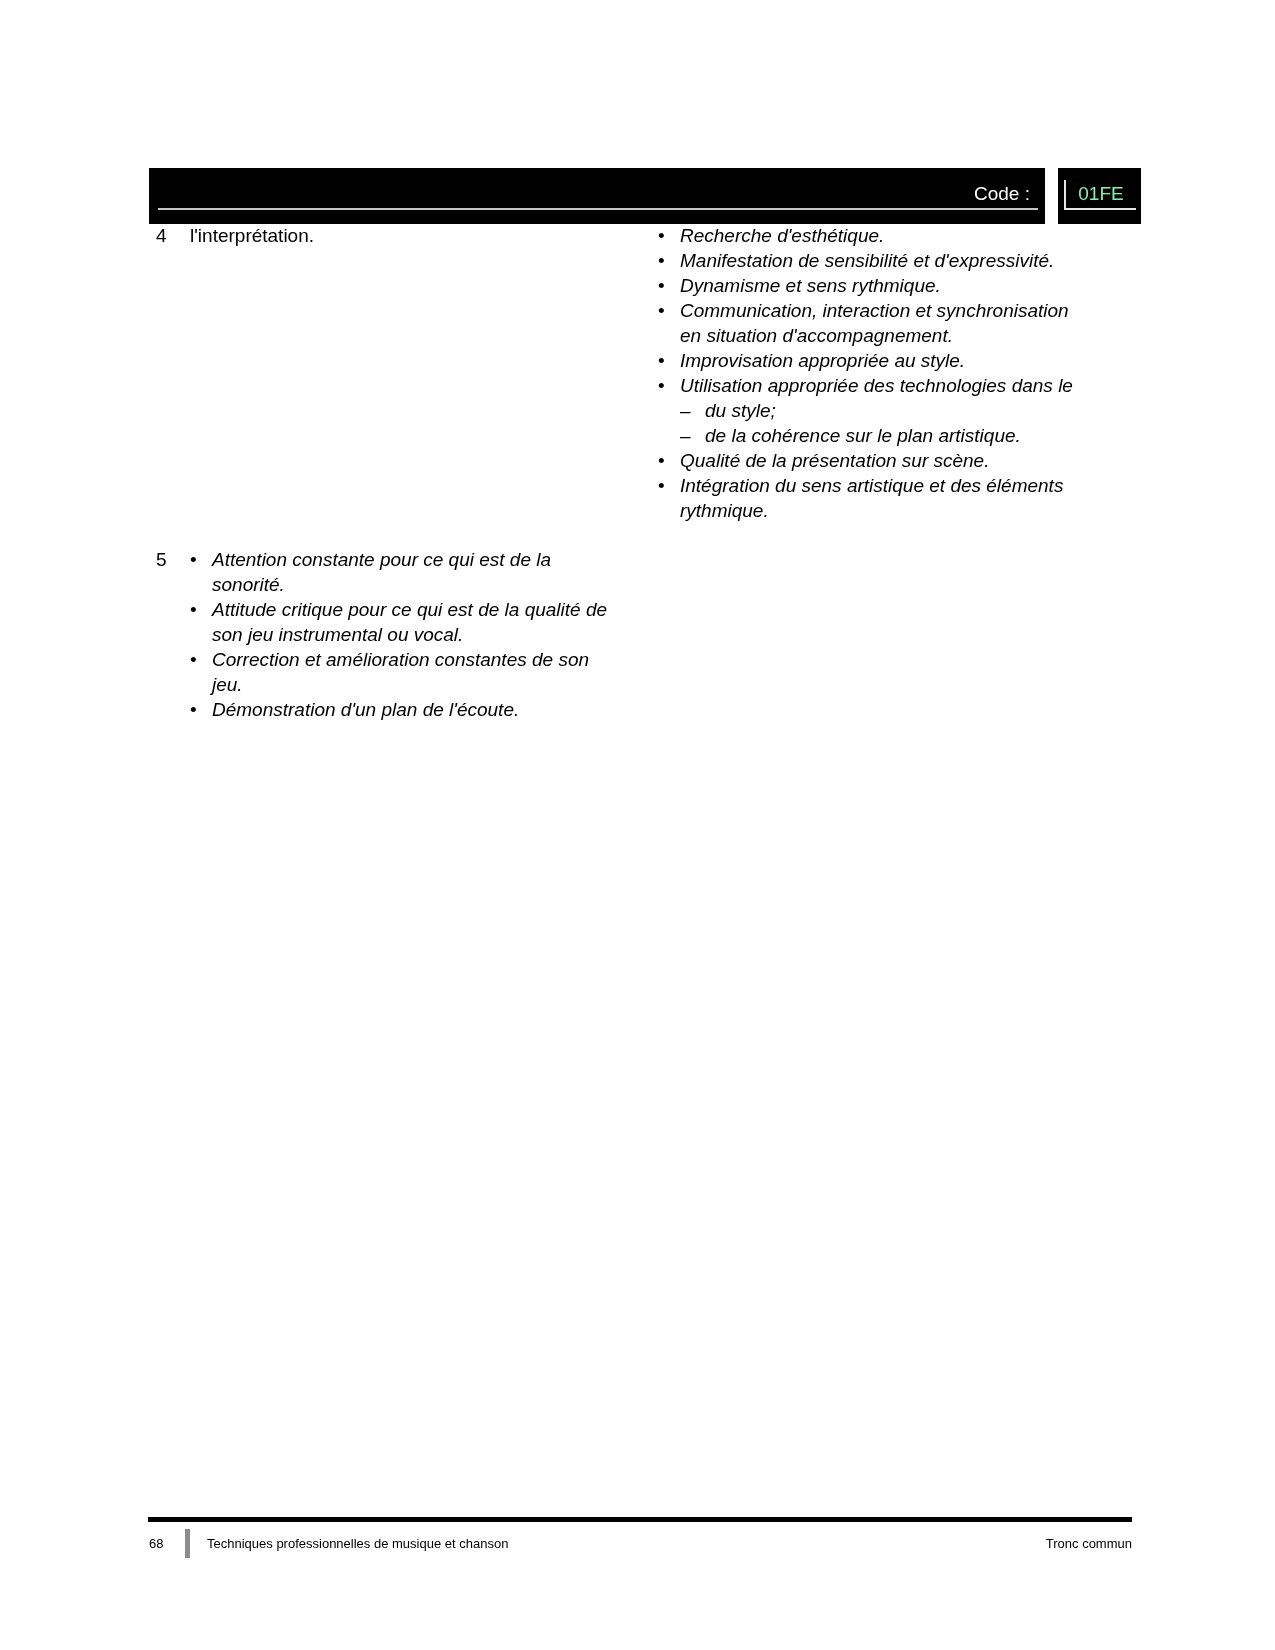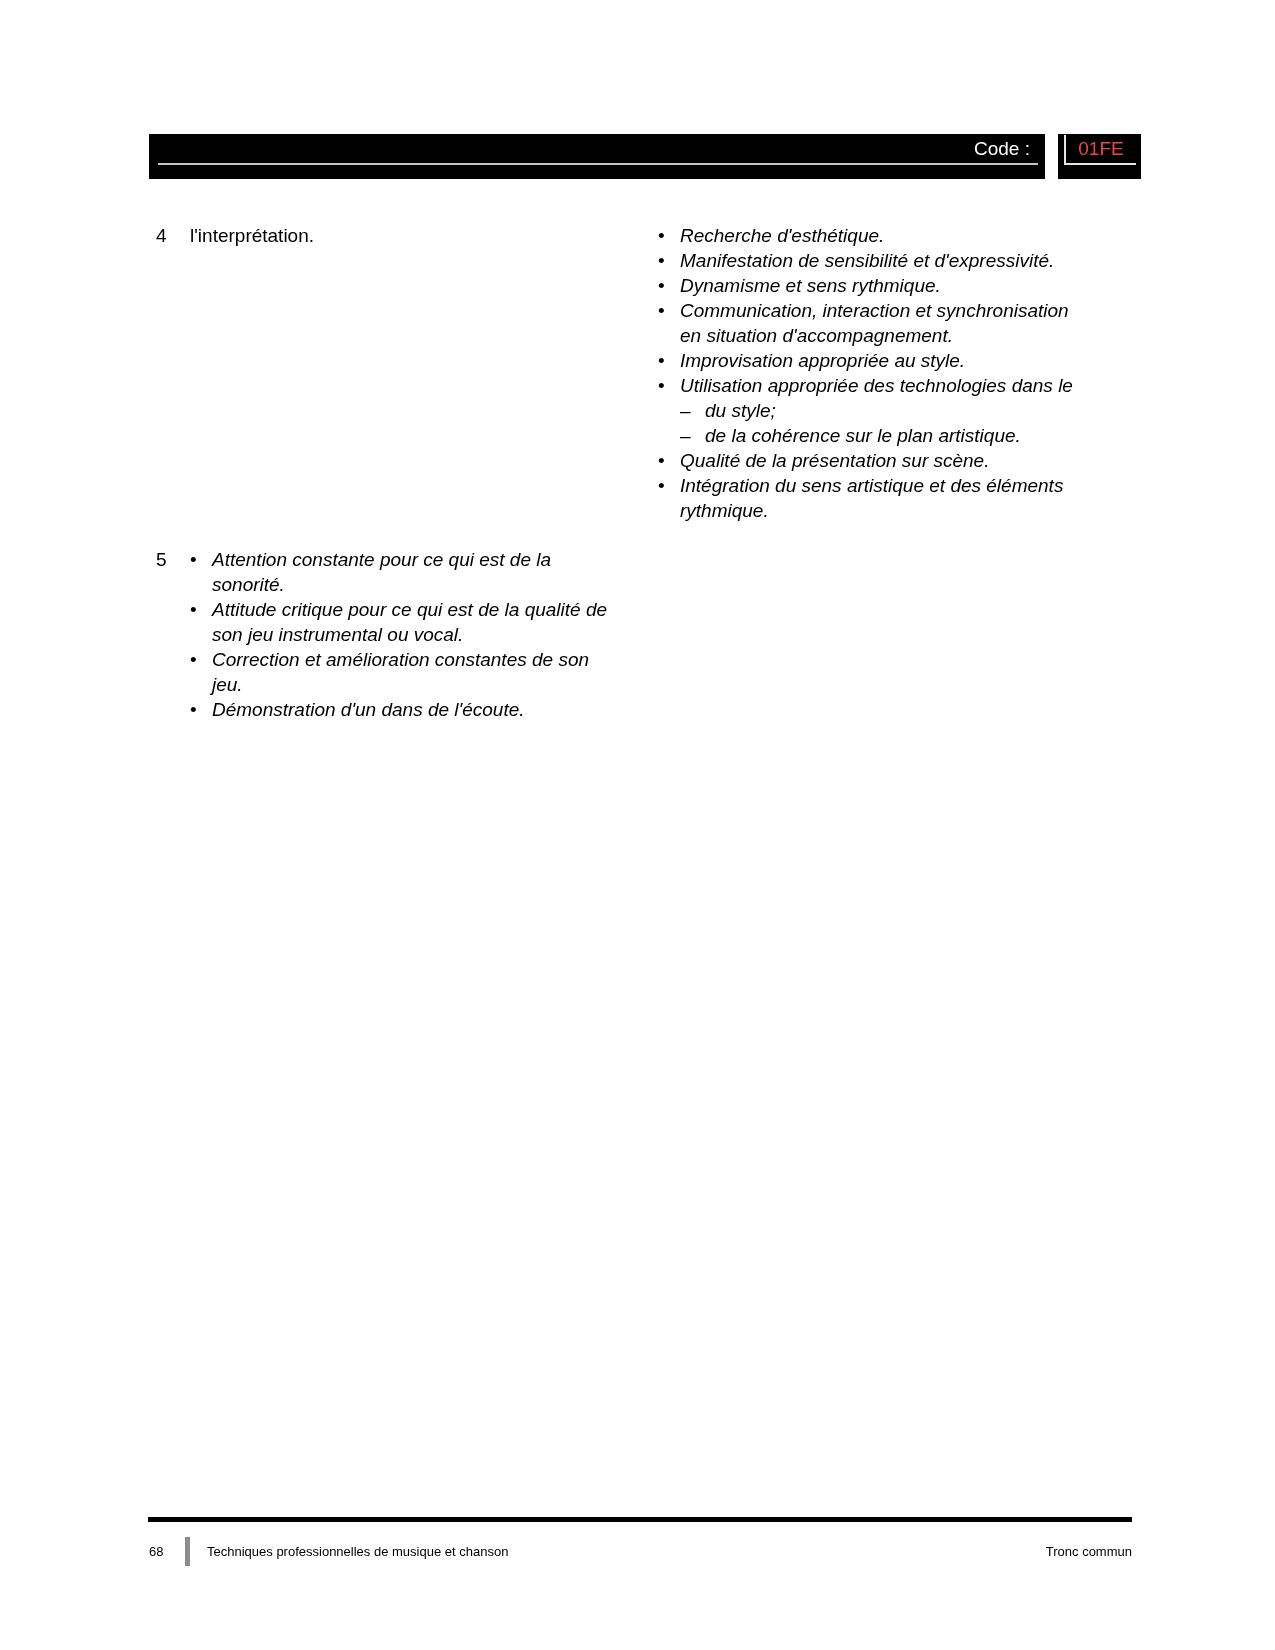--- a/index.html
+++ b/index.html
@@ -11,43 +11,43 @@
     font-family: "Liberation Sans", "DejaVu Sans", sans-serif;
     font-size: 19px;
     color: #000000;
     overflow: hidden;
   }
 
   
   .hdr {
     position: absolute;
     left: 149px;
-    top: 134px;
+    top: 168px;
     width: 992px;
-    height: 45px;
+    height: 56px;
     display: flex;
   }
   .hdr-main { position: relative; width: 896px; background: #000000; }
   .hdr-gap  { width: 13px; background: transparent; }
   .hdr-box  { position: relative; flex: 1; background: #000000; }
   .hdr-cell {
     position: absolute;
     left: 9px; right: 7px; bottom: 14px;
     border-bottom: 2px solid #c4c4c4;
     color: #ffffff;
     text-align: right;
     padding: 0 8px 3px 0;
     line-height: 22px;
   }
   .hdr-cell2 {
     position: absolute;
     left: 6px; right: 5px; bottom: 14px;
     border-left: 2px solid #e5e5e5;
     border-bottom: 2px solid #e5e5e5;
-    color: #ef4444;
+    color: #86efac;
     text-align: center;
     padding: 3px 0 3px 0;
     line-height: 22px;
   }
 
   
   .content {
     position: absolute;
     left: 149px;
     top: 223px;
@@ -78,21 +78,20 @@
   .frow {
     position: absolute;
     left: 149px;
     top: 1529px;
     width: 983px;
     height: 29px;
     display: flex;
     align-items: center;
     font-size: 13px;
     line-height: 15px;
-    margin-top: 8px;
   }
   .pg { width: 36px; flex: none; }
   .fbar { width: 5px; height: 29px; background: #8c8c8c; flex: none; margin-right: 17px; }
   .ftext { flex: 1; }
   .fright { text-align: center; flex: none; }
 </style>
 </head>
 <body>
 
 <div class="page">
@@ -200,21 +199,21 @@
         <li class="b">
           <span class="mk">•</span>
           <span class="tx">
             <span class="ln">Correction et amélioration constantes de son</span>
             <span class="ln">jeu.</span>
           </span>
         </li>
         <li class="b">
           <span class="mk">•</span>
           <span class="tx">
-            <span class="ln">Démonstration d'un dans de l'écoute.</span>
+            <span class="ln">Démonstration d'un plan de l'écoute.</span>
           </span>
         </li>
       </ul>
     </section>
 
   </main>
 
   <div class="foot-rule"></div>
   <footer class="frow">
     <span class="pg">68</span>

